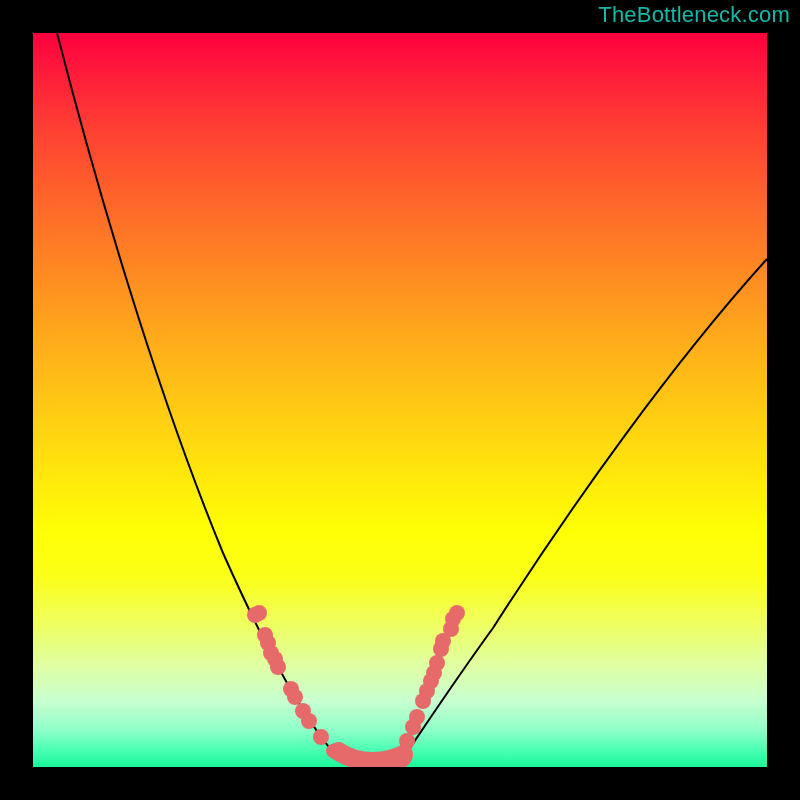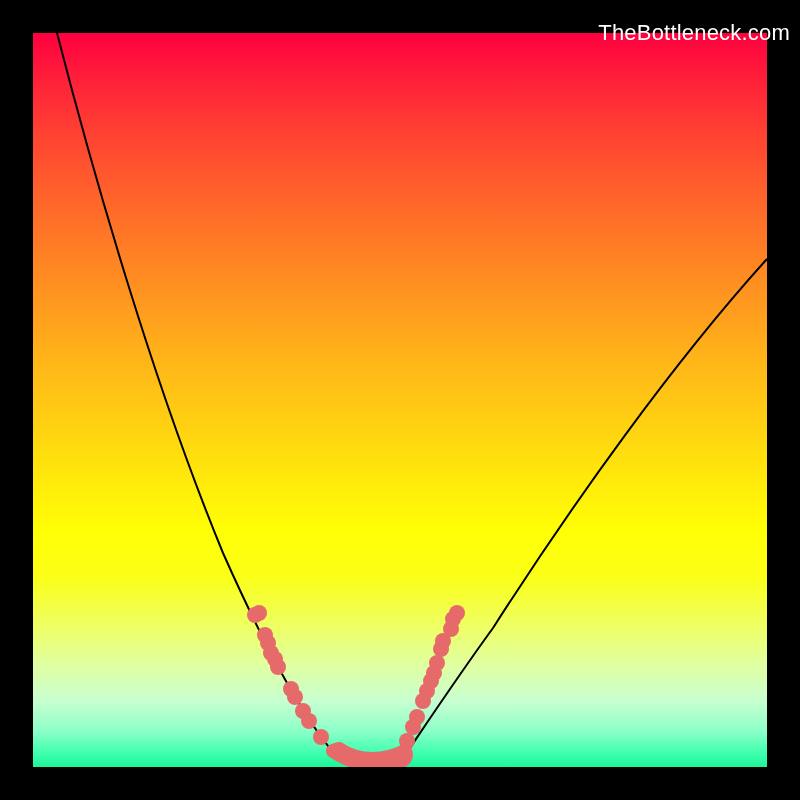--- a/index.html
+++ b/index.html
@@ -38,23 +38,23 @@
       #f0ff5a 80%,
       #e0ffa0 86%,
       #c8ffd0 91%,
       #8effc8 95%,
       #42ffb0 98%,
       #1cf59a 100%
     );
   }
   .watermark {
     position: absolute;
-    top: 20px;
+    top: 2px;
     right: 10px;
-    color: #ffffff;
+    color: #14b8a6;
     font-size: 22px;
     font-weight: 500;
     letter-spacing: 0.2px;
     z-index: 5;
   }
   svg.curve {
     position: absolute;
     left: 0; top: 0;
     width: 734px; height: 734px;
     z-index: 3;

